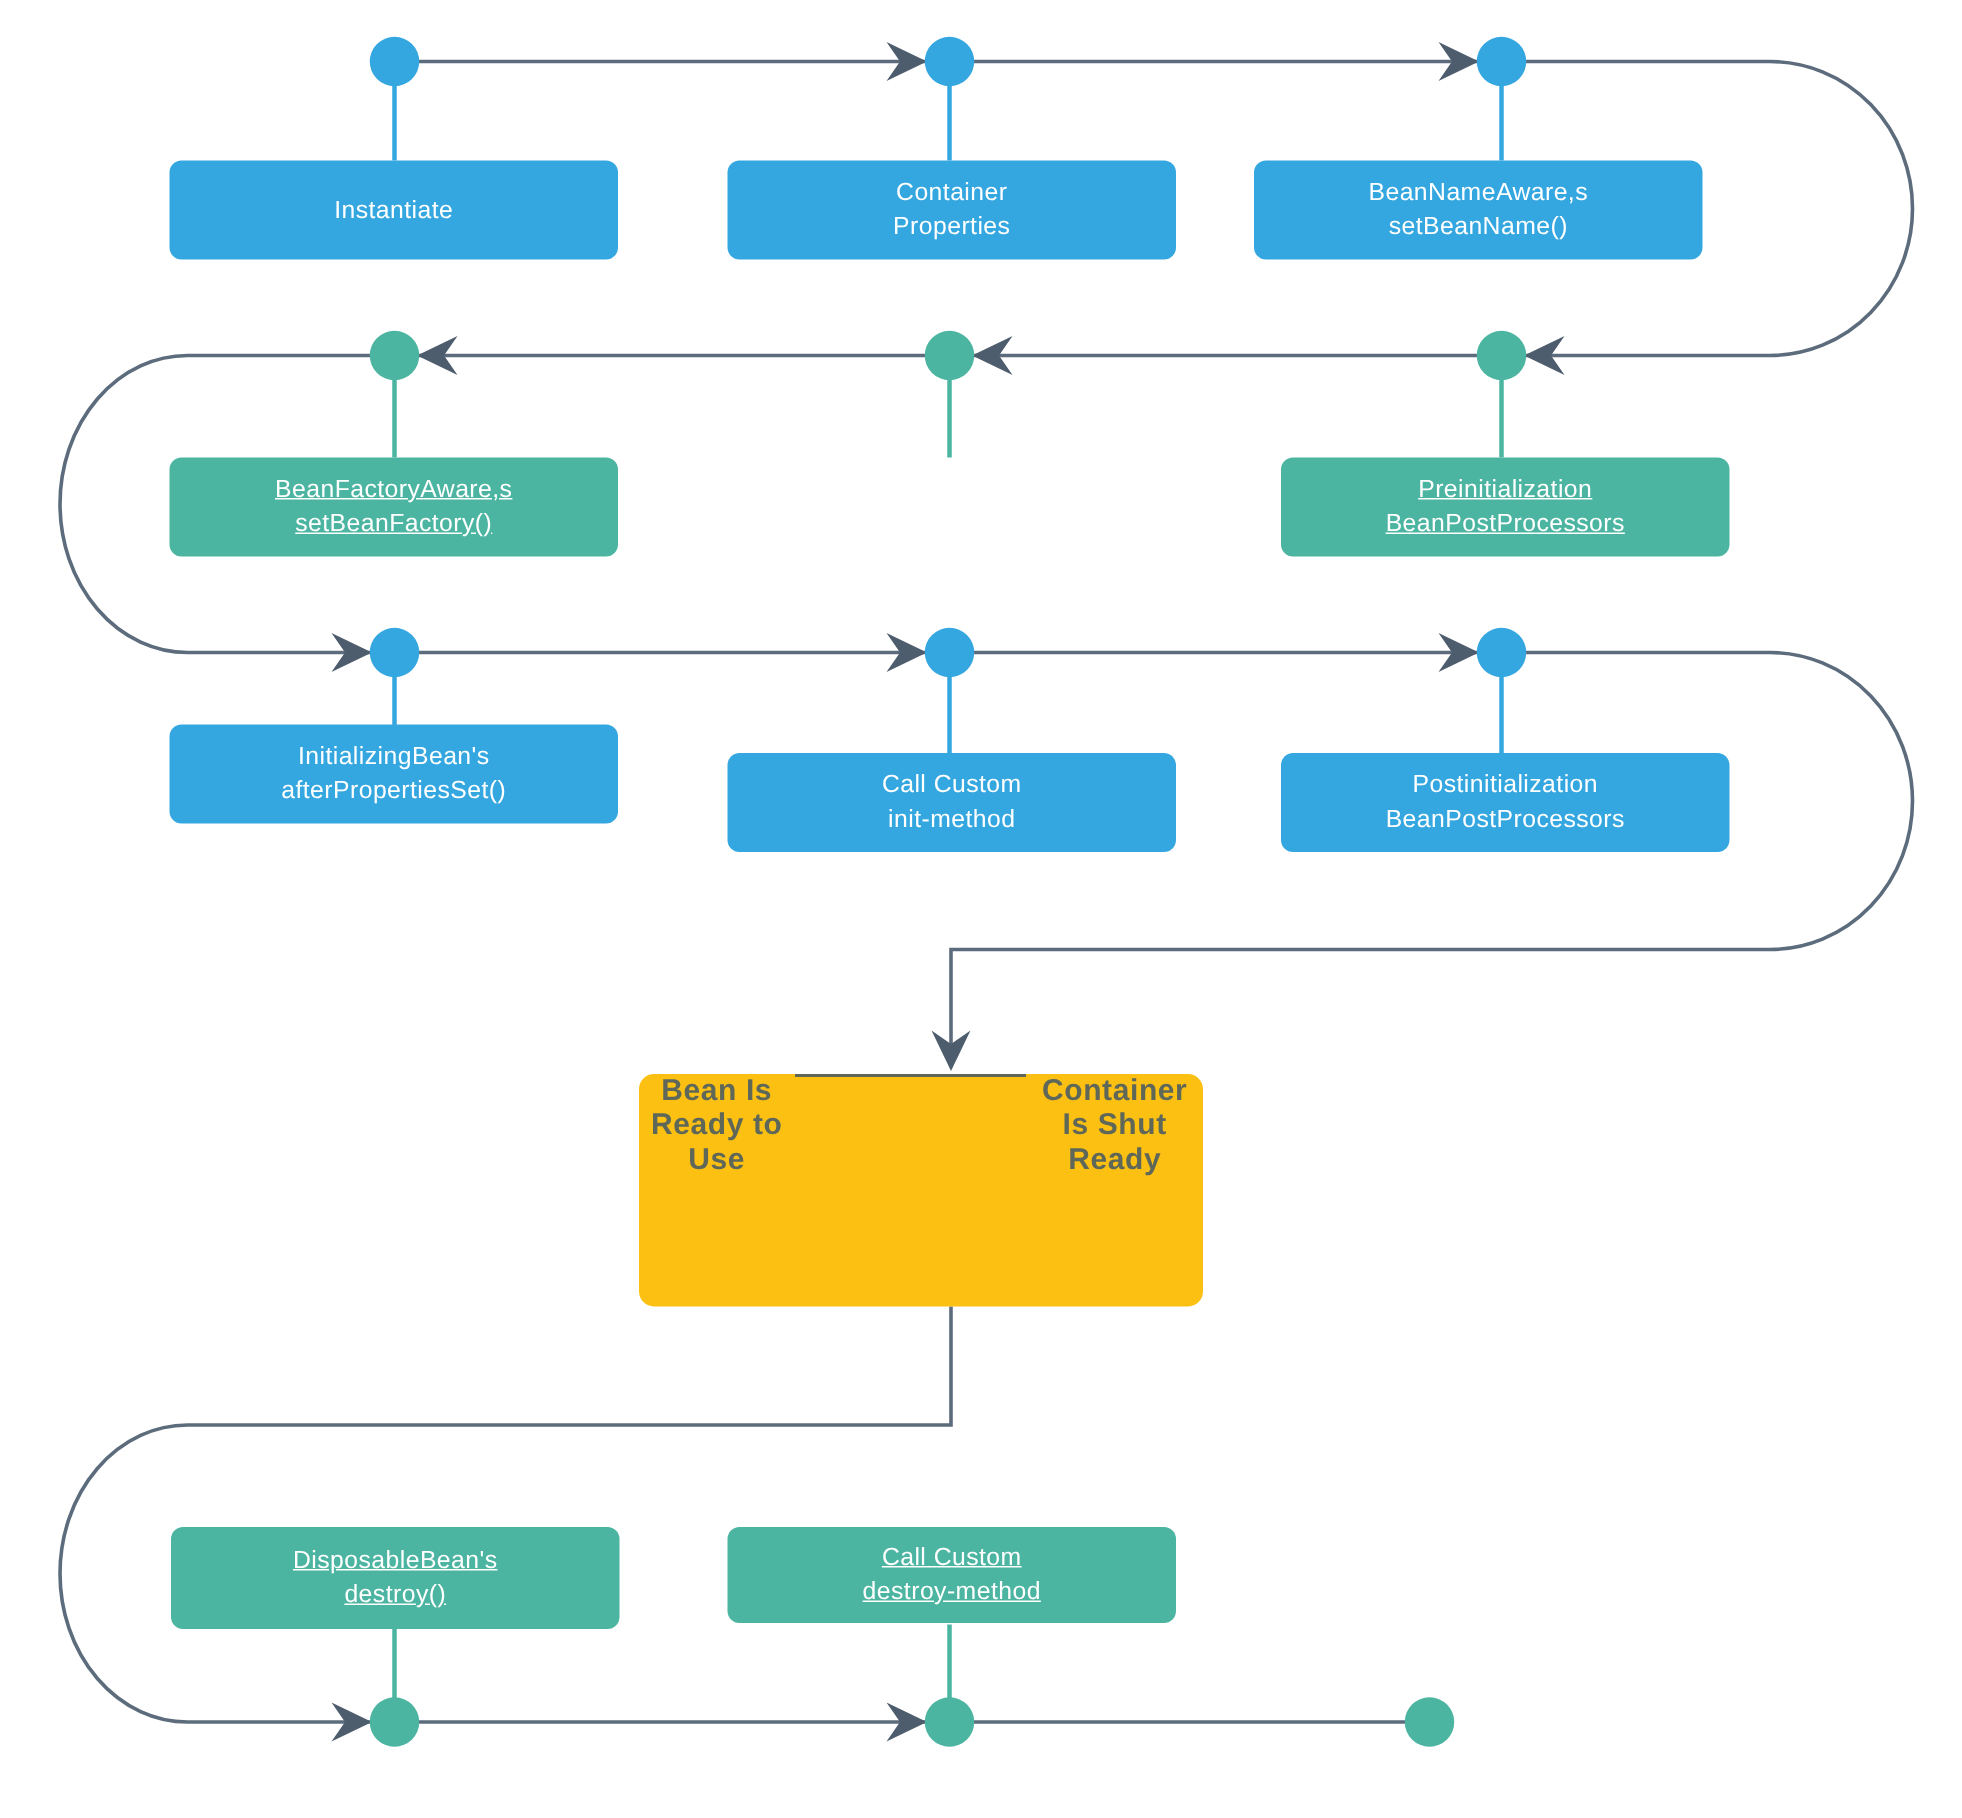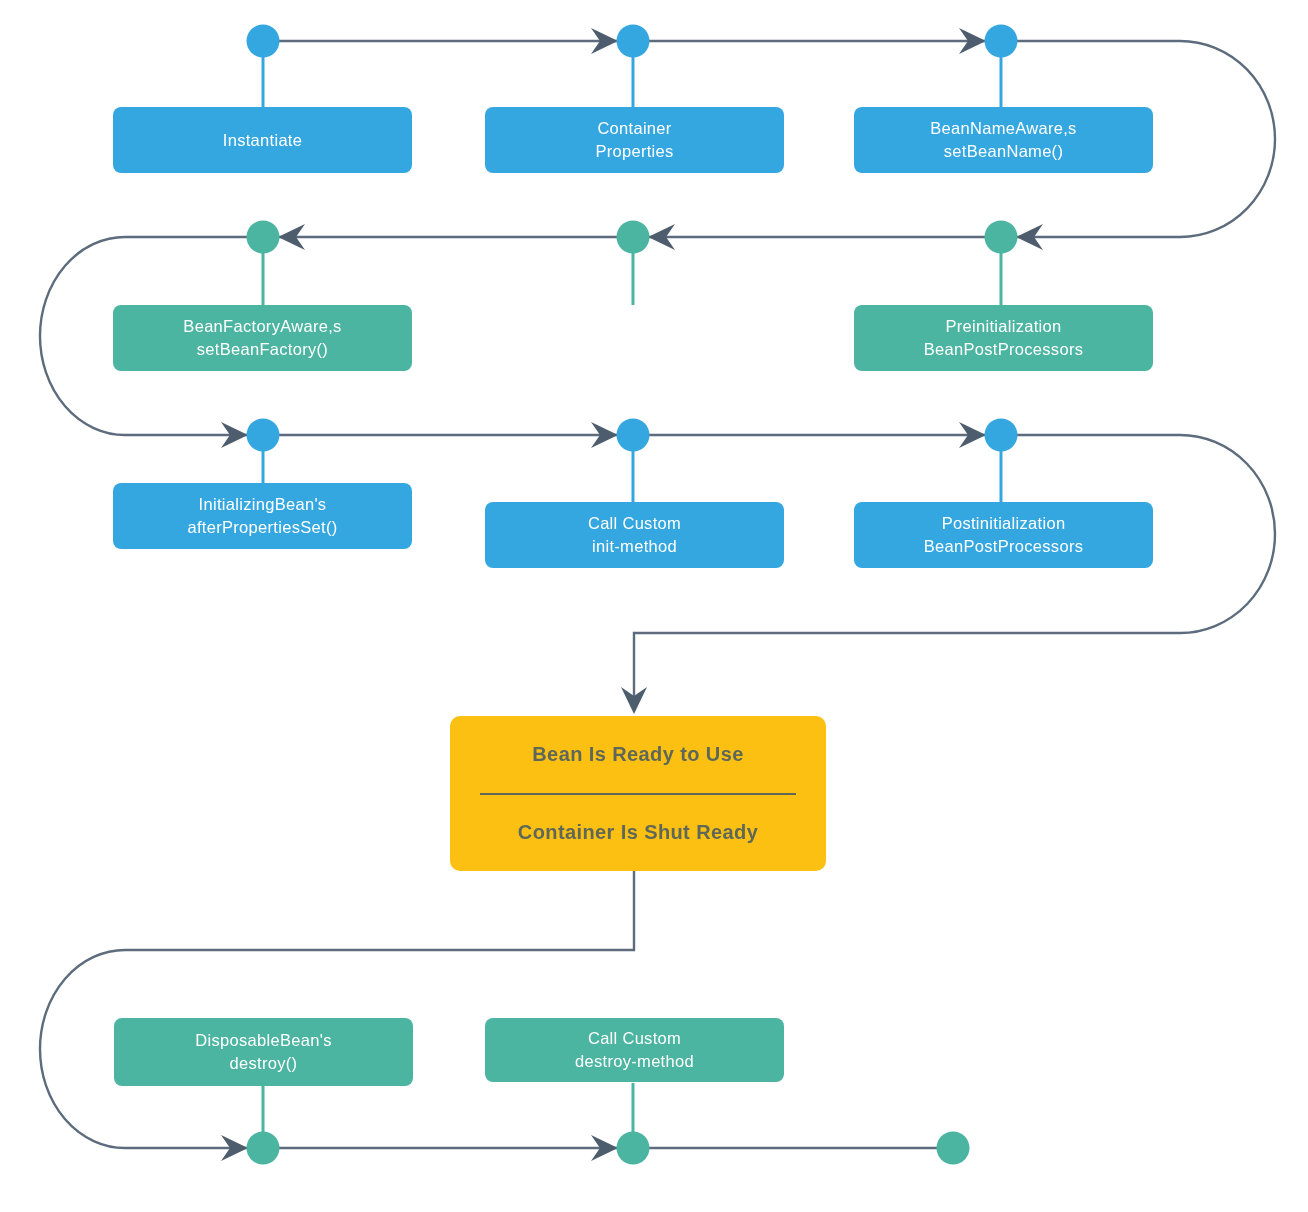--- a/index.html
+++ b/index.html
@@ -57,32 +57,30 @@
     flex-direction: column;
     align-items: center;
     justify-content: center;
     text-align: center;
     color: var(--box-text, #ffffff);
     font-size: 16.5px;
     line-height: 23px;
     letter-spacing: 0.3px;
   }
   .node.blue { background: var(--blue, #35a7e0); }
-  .node.teal { background: var(--teal, #4cb5a1); }
+  .node.teal { background: var(--teal, #4cb5a1); text-decoration: underline; }
   .center-box {
     position: absolute;
-    left: 450px;
+    left: 426px;
     top: 716px;
     width: 376px;
     height: 155px;
     border-radius: 10px;
     background: var(--yellow, #fcc013);
     display: flex;
-    flex-direction: column;
-    align-items: center;
     justify-content: space-evenly;
     text-align: center;
     color: var(--yellow-text, #5f6858);
     font-size: 20px;
     font-weight: 700;
     letter-spacing: 0.4px;
   }
   .center-box .divider {
     width: 84%;
     height: 2px;
@@ -142,21 +140,21 @@
   <div class="dot teal" style="left:953px;top:1148px"></div>
 
   <div class="node blue" style="left:113px;top:107px">
     <span>Instantiate</span>
     <span></span>
   </div>
   <div class="node blue" style="left:485px;top:107px">
     <span>Container</span>
     <span>Properties</span>
   </div>
-  <div class="node blue" style="left:854px;top:107px">
+  <div class="node blue" style="left:836px;top:107px">
     <span>BeanNameAware,s</span>
     <span>setBeanName()</span>
   </div>
 
   <div class="node teal" style="left:113px;top:305px">
     <span>BeanFactoryAware,s</span>
     <span>setBeanFactory()</span>
   </div>
   <div class="node teal" style="left:854px;top:305px">
     <span>Preinitialization</span>

